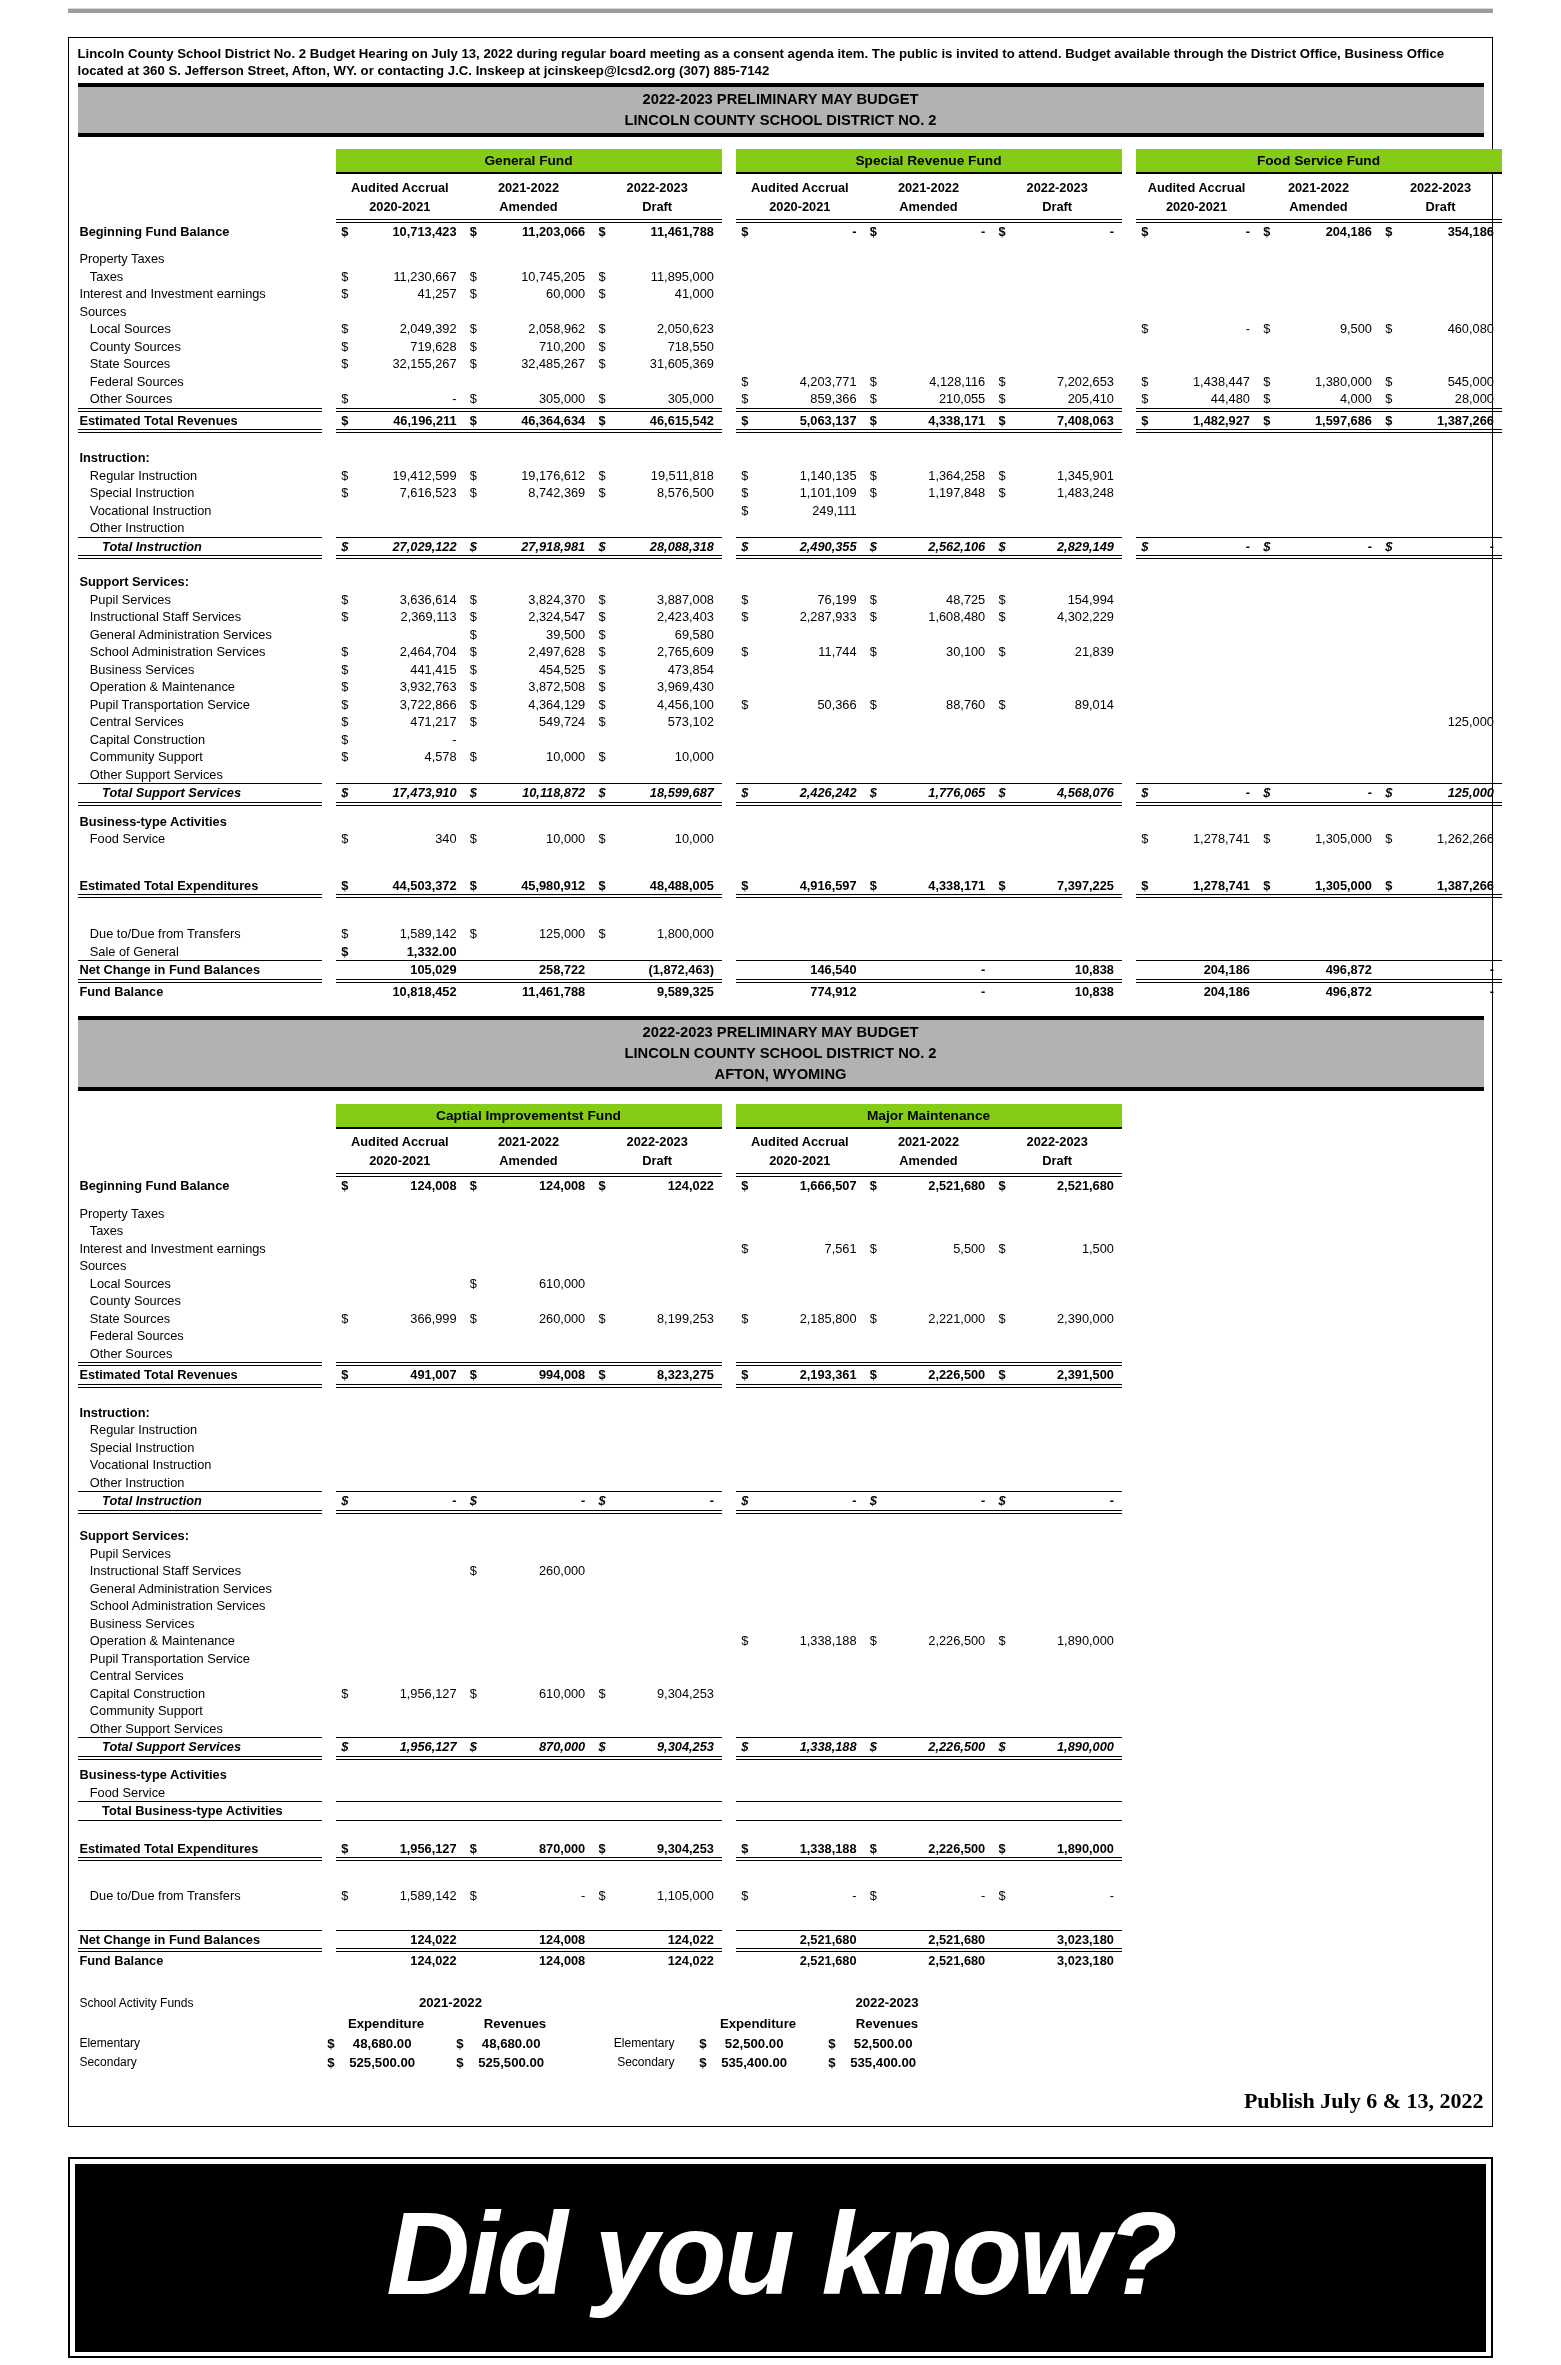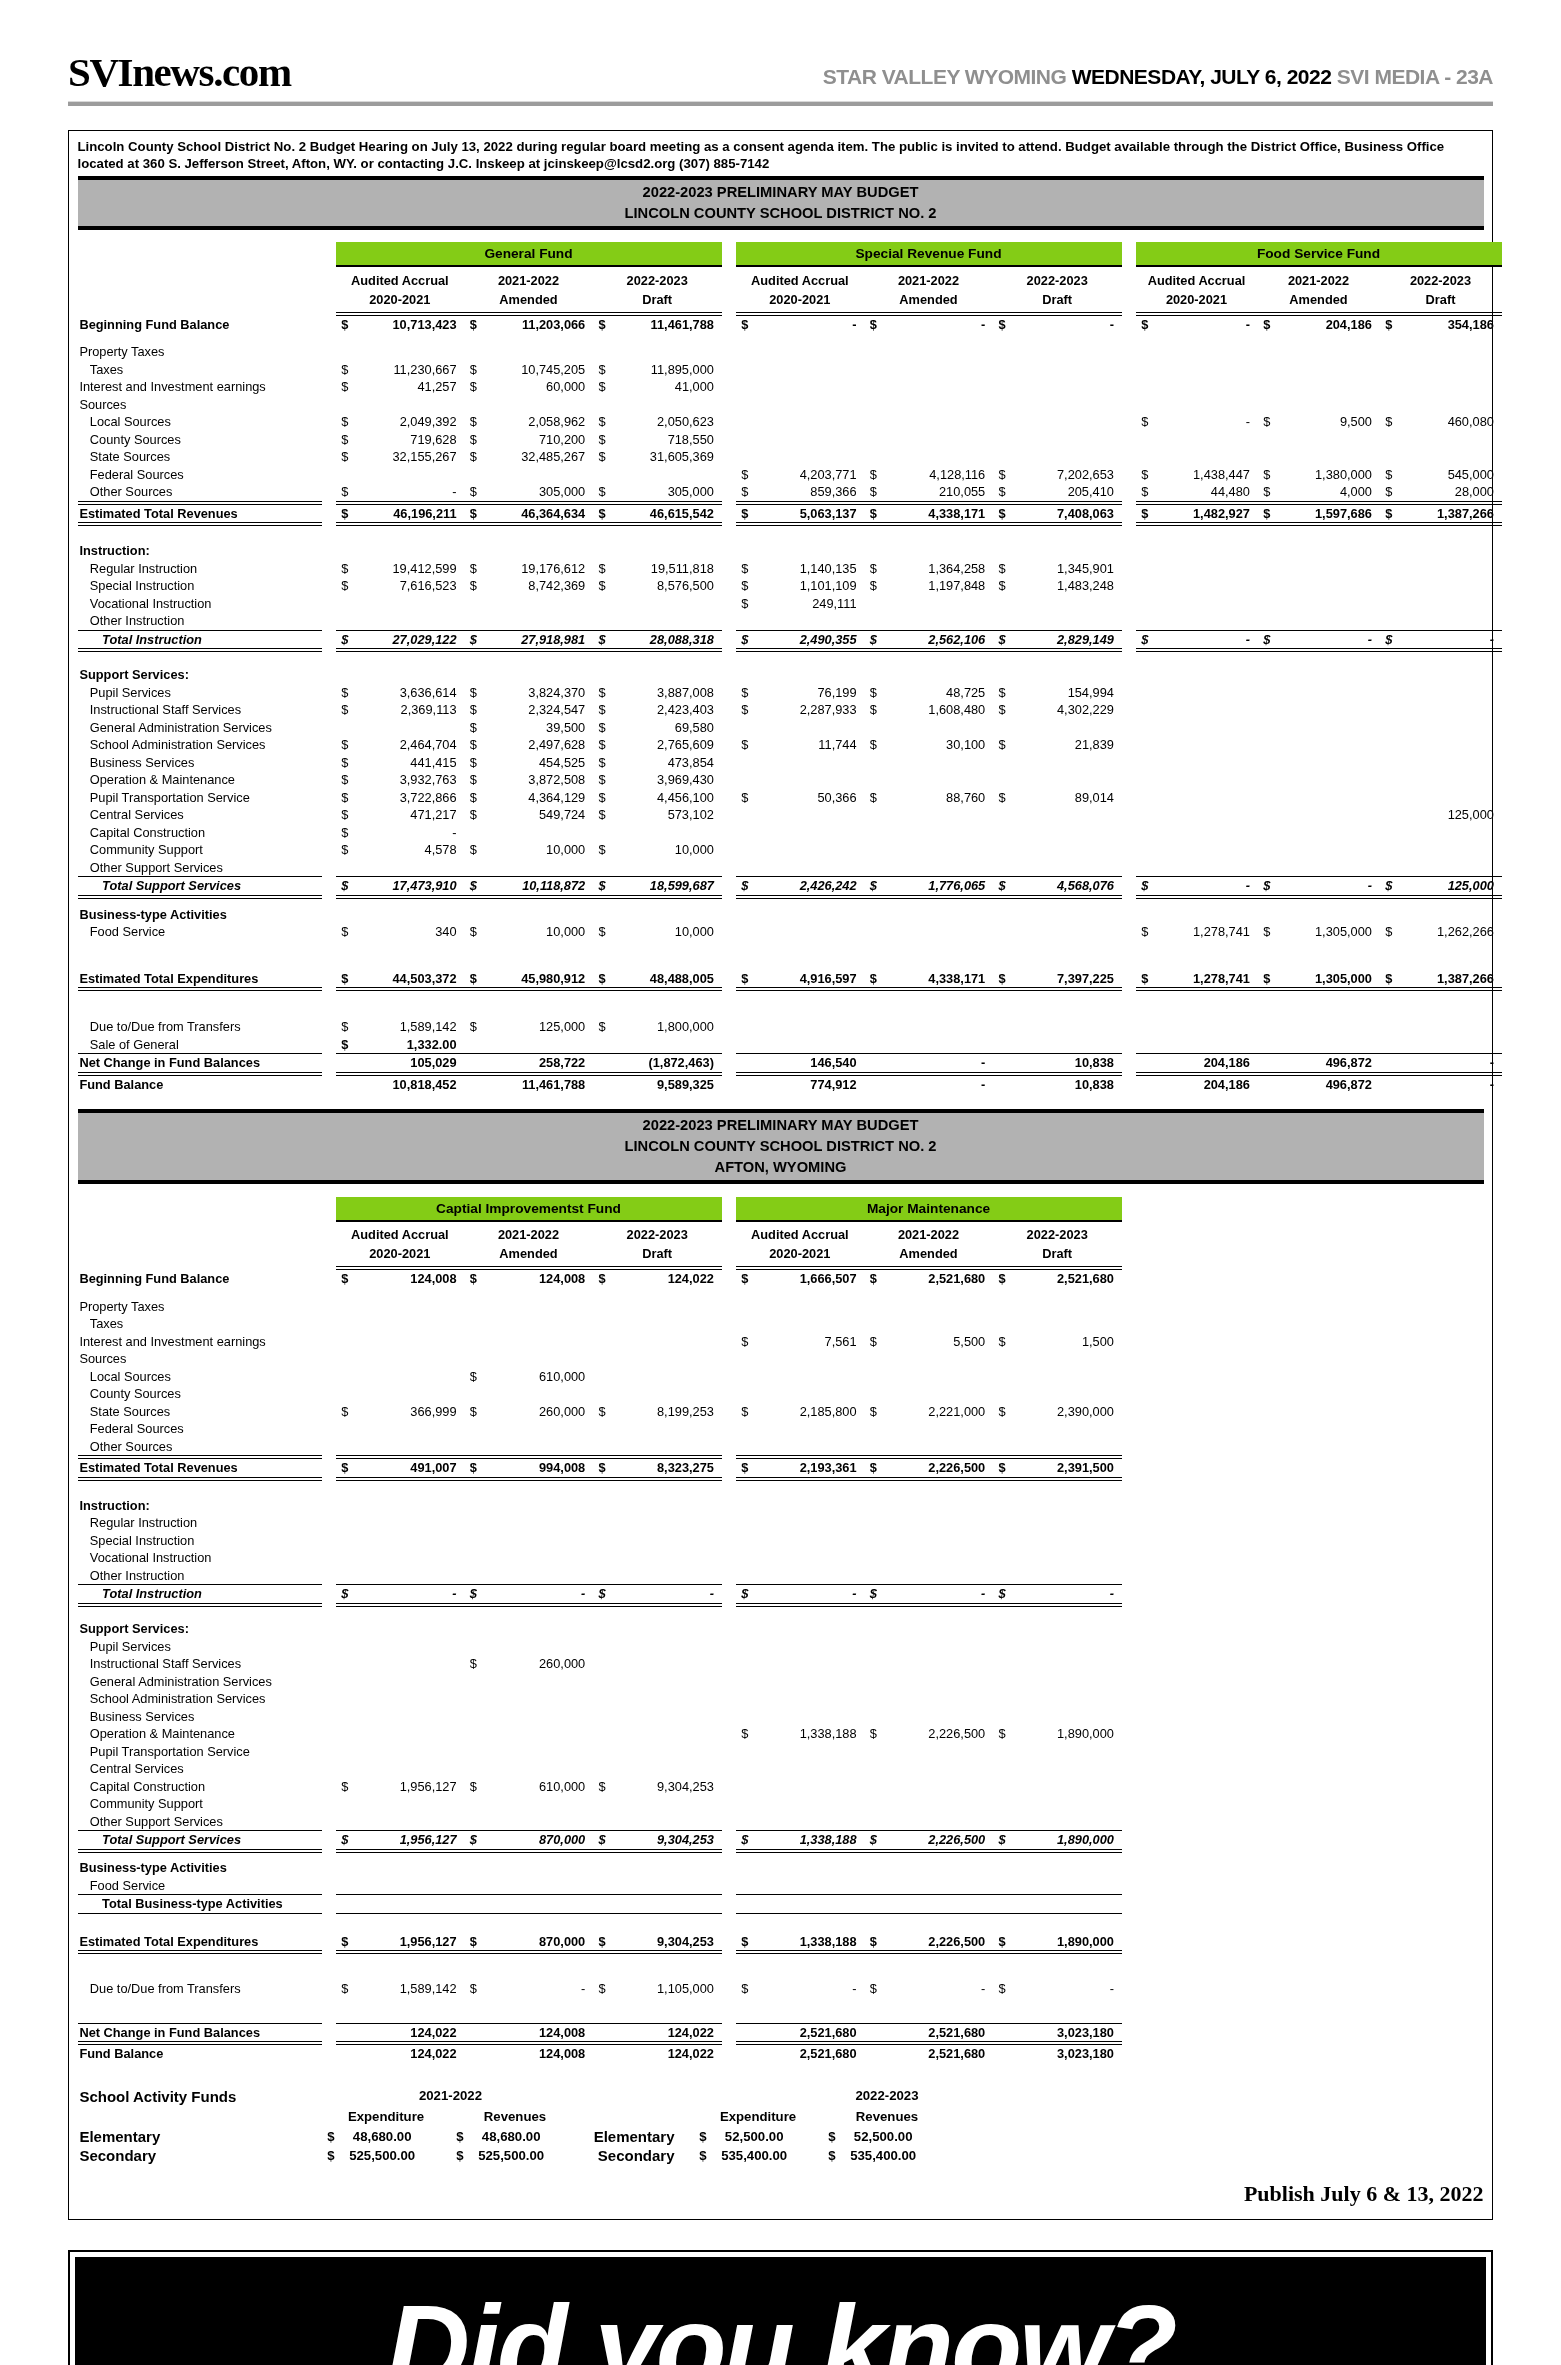--- a/index.html
+++ b/index.html
@@ -37,38 +37,34 @@
   .thead{align-items:end;}
   .fundbar{background:#84cc16;border-bottom:2.8px solid #000;text-align:center;font-weight:bold;font-size:13.7px;height:23px;line-height:23px;}
   .cols{display:grid;grid-template-columns:1fr 1fr 1fr;border-bottom:4.3px double #000;padding:3.8px 0 2.8px;}
   .col{text-align:center;font-weight:bold;font-size:12.8px;line-height:19px;}
   
   .act{margin-top:22px;}
   .act .arow{display:grid;grid-template-columns:244px 129px 129px 114px 129px 129px 129px;align-items:end;}
   .act .acell{height:19px;line-height:19px;font-size:13.2px;font-weight:bold;position:relative;}
   .act .acell .d{position:absolute;left:5.7px;}
   .act .acell .v{display:block;text-align:center;padding-right:7.6px;}
-  .act .alab{height:19px;line-height:19px;font-size:15px;font-weight:bold;padding-left:1.9px;}
+  .act .alab{height:19px;line-height:19px;font-size:12px;font-weight:normal;padding-left:1.9px;}
   .act .ayear{text-align:center;font-weight:bold;font-size:13.2px;height:21px;line-height:21px;}
   .act .ahead{text-align:center;font-weight:bold;font-size:13.2px;height:21px;line-height:21px;}
   .publish{text-align:right;font-family:"Liberation Serif",serif;font-weight:bold;font-size:22px;margin-top:16px;}
   
   .ad{margin-top:30px;border:2.8px solid #000;background:#fff;padding:4.7px;}
   .ad-inner{background:#000;color:#fff;text-align:center;padding:27.4px 0 33px;}
   .ad-l1{font-size:116px;font-weight:bold;font-style:italic;line-height:1.1;letter-spacing:-2.8px;}
 </style>
 </head>
 <body>
 
 <div class="page">
 
-  <div class="ph">
-    <div class="masthead">SVInews.com</div>
-    <div class="ph-right"><span>STAR VALLEY WYOMING </span><span class="dk">WEDNESDAY, JULY 6, 2022</span><span> SVI MEDIA - 23A</span></div>
-  </div>
   <div class="hr1"></div>
 
   <div class="notice">
     <div class="intro">Lincoln County School District No. 2 Budget Hearing on July 13, 2022 during regular board meeting as a consent agenda item. The public is invited to attend. Budget available through the District Office, Business Office located at 360 S. Jefferson Street, Afton, WY. or contacting J.C. Inskeep at jcinskeep@lcsd2.org (307) 885-7142</div>
 
     <div class="tbar" id="title1">
         <div>2022-2023 PRELIMINARY MAY BUDGET</div>
         <div>LINCOLN COUNTY SCHOOL DISTRICT NO. 2</div>
       </div>
     <div class="sec s1" id="sec1">

